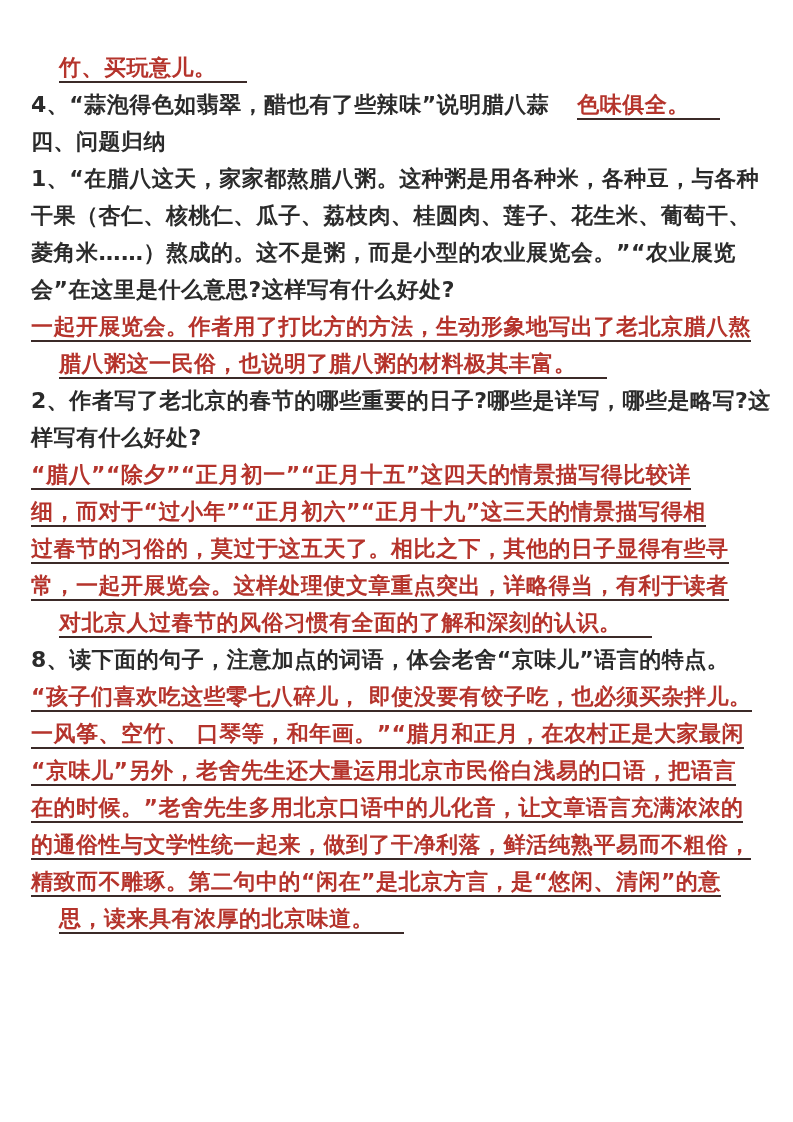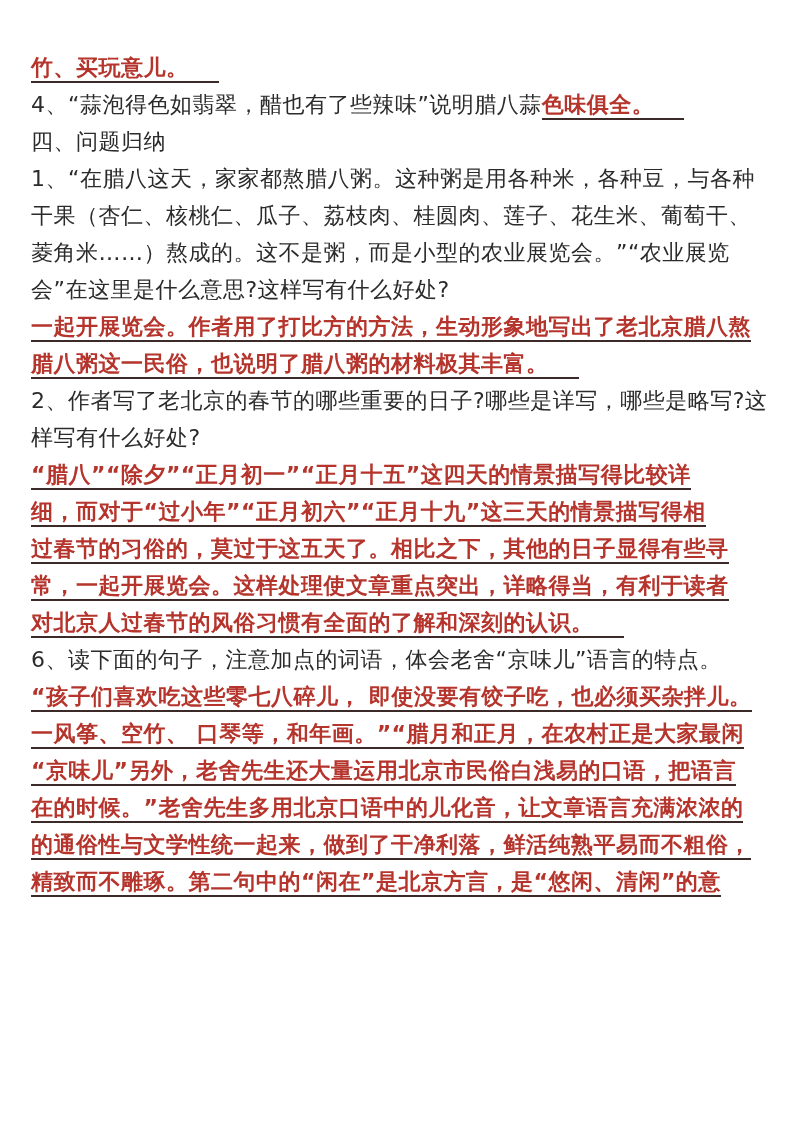--- a/index.html
+++ b/index.html
@@ -19,30 +19,31 @@
   .line {
     height: 37px;
     line-height: 37px;
     font-size: 22px;
     letter-spacing: 0.5px;
     white-space: pre;
   }
   .seg { display: inline; }
   .seg.black {
     color: #2b2b2b;
-    font-weight: 400;
+    font-weight: 700;
   }
   .seg.red {
     color: #b5342c;
     font-weight: 700;
     border-bottom: 2px solid #3b2a28;
     padding-bottom: 1px;
   }
   .seg.red.end {
     padding-right: 30px;
+    margin-left: 28px;
   }
 </style>
 </head>
 <body>
 
 <main class="doc">
     <div class="line"><span class="seg red end">竹、买玩意儿。</span></div>
     <div class="line"><span class="seg black">4、“蒜泡得色如翡翠，醋也有了些辣味”说明腊八蒜</span><span class="seg red end">色味俱全。</span></div>
     <div class="line"><span class="seg black">四、问题归纳</span></div>
     <div class="line"><span class="seg black">1、“在腊八这天，家家都熬腊八粥。这种粥是用各种米，各种豆，与各种</span></div>
@@ -51,20 +52,21 @@
     <div class="line"><span class="seg black">会”在这里是什么意思?这样写有什么好处?</span></div>
     <div class="line"><span class="seg red">一起开展览会。作者用了打比方的方法，生动形象地写出了老北京腊八熬</span></div>
     <div class="line"><span class="seg red end">腊八粥这一民俗，也说明了腊八粥的材料极其丰富。</span></div>
     <div class="line"><span class="seg black">2、作者写了老北京的春节的哪些重要的日子?哪些是详写，哪些是略写?这</span></div>
     <div class="line"><span class="seg black">样写有什么好处?</span></div>
     <div class="line"><span class="seg red">“腊八”“除夕”“正月初一”“正月十五”这四天的情景描写得比较详</span></div>
     <div class="line"><span class="seg red">细，而对于“过小年”“正月初六”“正月十九”这三天的情景描写得相</span></div>
     <div class="line"><span class="seg red">过春节的习俗的，莫过于这五天了。相比之下，其他的日子显得有些寻</span></div>
     <div class="line"><span class="seg red">常，一起开展览会。这样处理使文章重点突出，详略得当，有利于读者</span></div>
     <div class="line"><span class="seg red end">对北京人过春节的风俗习惯有全面的了解和深刻的认识。</span></div>
-    <div class="line"><span class="seg black">6、读下面的句子，注意加点的词语，体会老舍“京味儿”语言的特点。</span></div>
+    <div class="line"><span class="seg black">8、读下面的句子，注意加点的词语，体会老舍“京味儿”语言的特点。</span></div>
     <div class="line"><span class="seg red">“孩子们喜欢吃这些零七八碎儿， 即使没要有饺子吃，也必须买杂拌儿。</span></div>
     <div class="line"><span class="seg red">一风筝、空竹、 口琴等，和年画。”“腊月和正月，在农村正是大家最闲</span></div>
     <div class="line"><span class="seg red">“京味儿”另外，老舍先生还大量运用北京市民俗白浅易的口语，把语言</span></div>
     <div class="line"><span class="seg red">在的时候。”老舍先生多用北京口语中的儿化音，让文章语言充满浓浓的</span></div>
     <div class="line"><span class="seg red">的通俗性与文学性统一起来，做到了干净利落，鲜活纯熟平易而不粗俗，</span></div>
     <div class="line"><span class="seg red">精致而不雕琢。第二句中的“闲在”是北京方言，是“悠闲、清闲”的意</span></div>
+    <div class="line"><span class="seg red end">思，读来具有浓厚的北京味道。</span></div>
   </main>
 
 </body></html>

